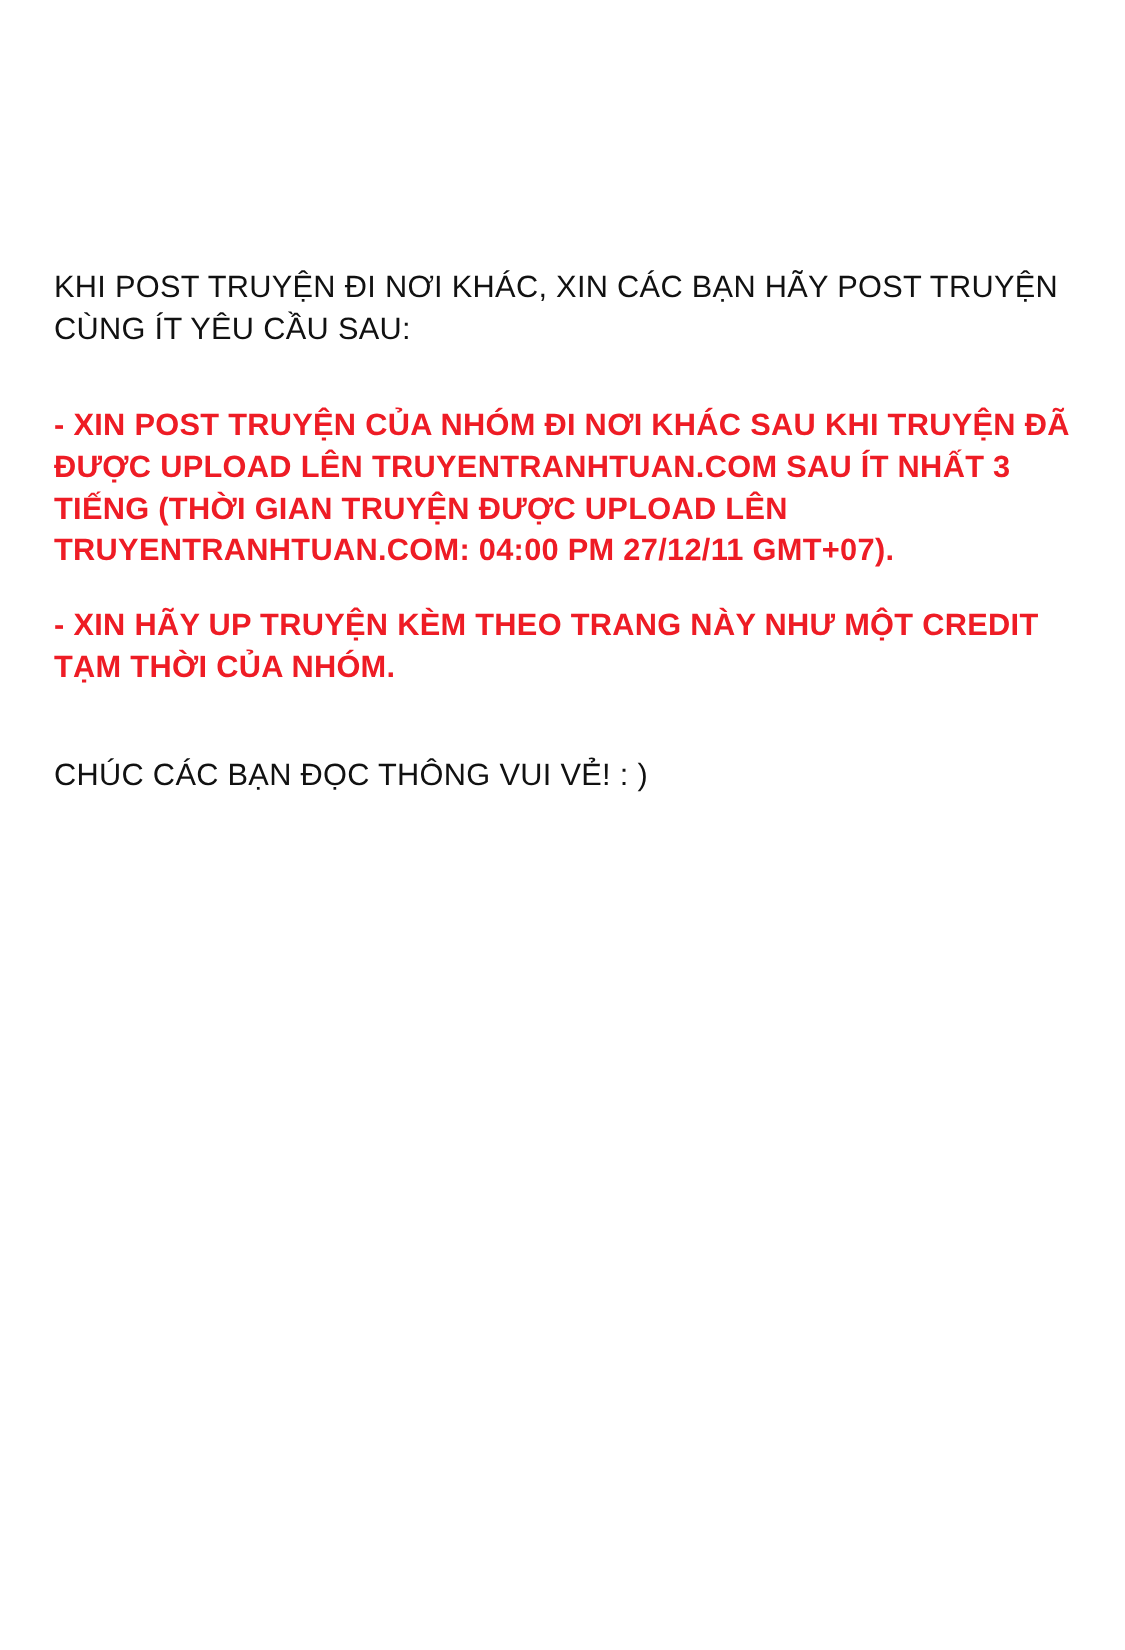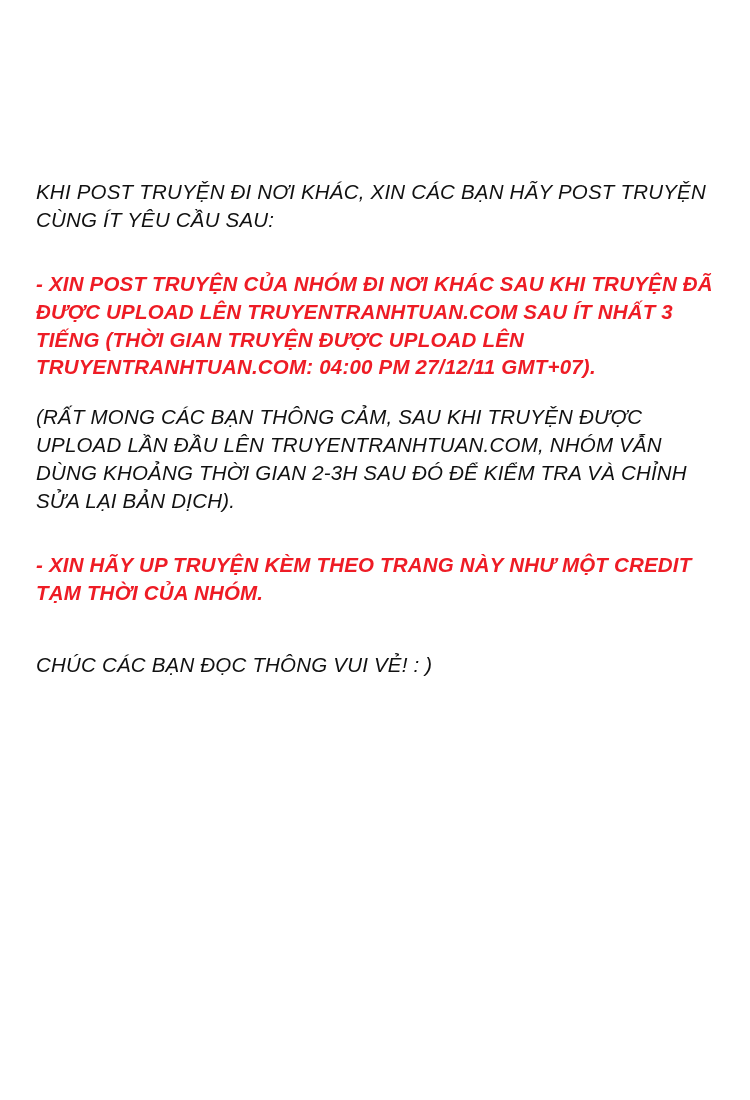--- a/index.html
+++ b/index.html
@@ -15,21 +15,20 @@
     position: relative;
     overflow: hidden;
   }
   .page {
     position: absolute;
     left: 0;
     top: 0;
     width: 624px;
     height: 1100px;
     background: #ffffff;
-    font-style: italic;
   }
   .notice {
     position: absolute;
     left: 36px;
     top: 178px;
     width: 684px;
   }
   .block {
     font-size: 20.5px;
     line-height: 1.36;
@@ -51,21 +50,20 @@
 </head>
 <body>
 
 <div class="page">
   <div class="notice">
 
     <p class="block black gap-lg">KHI POST TRUYỆN ĐI NƠI KHÁC, XIN CÁC BẠN HÃY POST TRUYỆN CÙNG ÍT YÊU CẦU SAU:</p>
 
     <p class="block red">- XIN POST TRUYỆN CỦA NHÓM ĐI NƠI KHÁC SAU KHI TRUYỆN ĐÃ ĐƯỢC UPLOAD LÊN TRUYENTRANHTUAN.COM SAU ÍT NHẤT 3 TIẾNG (THỜI GIAN TRUYỆN ĐƯỢC UPLOAD LÊN TRUYENTRANHTUAN.COM: 04:00 PM 27/12/11 GMT+07).</p>
 
-    <p class="block black gap-lg">(RẤT MONG CÁC BẠN THÔNG CẢM, SAU KHI TRUYỆN ĐƯỢC UPLOAD LẦN ĐẦU LÊN TRUYENTRANHTUAN.COM, NHÓM VẪN DÙNG KHOẢNG THỜI GIAN 2-3H SAU ĐÓ ĐỂ KIỂM TRA VÀ CHỈNH SỬA LẠI BẢN DỊCH).</p>
 
 
     <p class="block red gap-xl">- XIN HÃY UP TRUYỆN KÈM THEO TRANG NÀY NHƯ MỘT CREDIT TẠM THỜI CỦA NHÓM.</p>
 
     <p class="block black">CHÚC CÁC BẠN ĐỌC THÔNG VUI VẺ! : )</p>
 
   </div>
 </div>
 
 </body></html>

